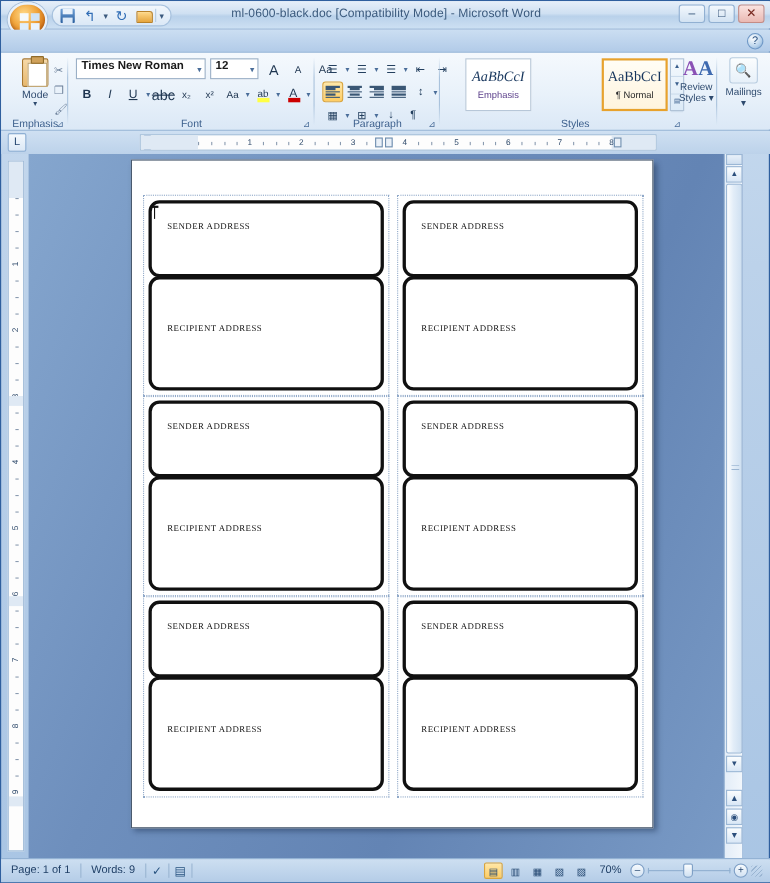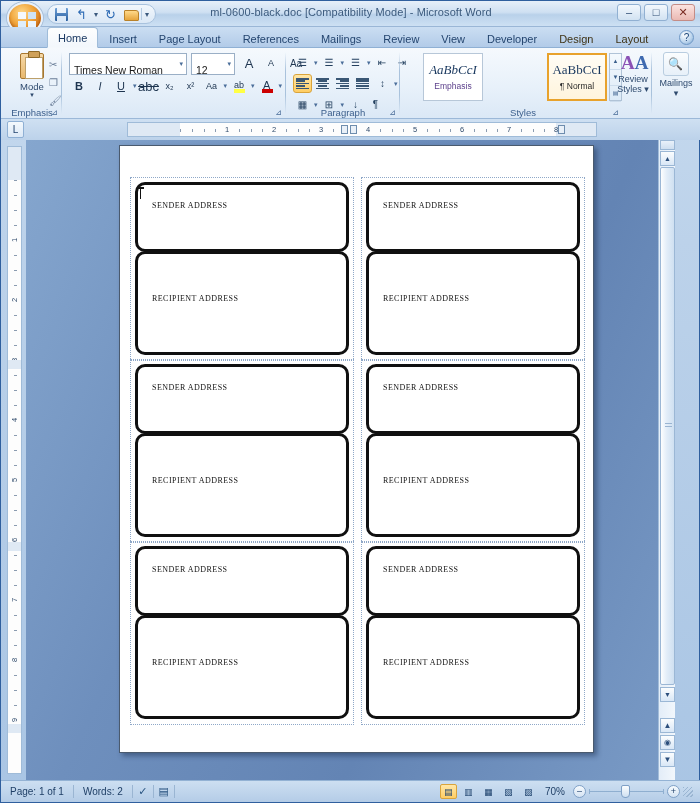--- a/index.html
+++ b/index.html
@@ -132,21 +132,21 @@
   .paste-lbl{font-size:9.5px;color:#2e4a6e;margin-top:2px;}
   .paste-car{font-size:7px;color:#2e4a6e;line-height:5px;}
   .clip-mini { position:absolute; left:46px; width:14px; height:14px; }
   .cm1{ top:6px; } .cm2{ top:24px;} .cm3{ top:42px;}
   .mini-scissor, .mini-copy, .mini-brush { font-size:10px; color:#6b7f99; }
 
   
   .g-font { left:62px; width:222px; }
   .fbox {
     position:absolute; background:#fff; border:1px solid #9aafc6;
-    font-size:10.5px; color:#1b1b1b; padding:10px 4px; line-height:13px;
+    font-size:10.5px; color:#1b1b1b; padding:0 4px; line-height:13px;font-weight:bold;
   }
   .fbox .car{ position:absolute; right:3px; top:3px; font-size:7px; color:#4a6d99;}
   .fname { left:6px; top:5px; width:118px; height:19px; }
   .fsize { left:128px; top:5px; width:44px; height:19px; }
   .rbtn {
     position:absolute; border:1px solid transparent; border-radius:3px;
     display:flex; align-items:center; justify-content:center;
     font-size:11px; color:#1e3550;
   }
   .rbtn.sq { width:20px; height:20px; }
@@ -365,32 +365,20 @@
 
 
     <div class="winbtns">
       <div class="winbtn">–</div>
       <div class="winbtn">□</div>
       <div class="winbtn close">✕</div>
     </div>
   </div>
 
   <div class="tabstrip">
-    <div class="tabs">
-      <div class="tab active">Home</div>
-      <div class="tab">Insert</div>
-      <div class="tab">Page Layout</div>
-      <div class="tab">References</div>
-      <div class="tab">Mailings</div>
-      <div class="tab">Review</div>
-      <div class="tab">View</div>
-      <div class="tab">Developer</div>
-      <div class="tab ctx">Design</div>
-      <div class="tab ctx">Layout</div>
-    </div>
     <div class="help-btn">?</div>
   </div>
 
   <div class="ribbon">
 
     <div class="rgroup g-clip">
       <div class="paste-big">
         <div class="clip-icon"></div>
         <div class="paste-lbl">Mode</div>
         <div class="paste-car">▾</div>
@@ -457,20 +445,21 @@
           <span class="highlight-sw"></span>
           </div>
         <span class="mini-car">▾</span>
         <div class="rbtn sq">
           <span style="font-size:11px;margin-bottom:3px">A</span>
           <span class="fontcol-sw"></span>
           </div>
         <span class="mini-car">▾</span>
       </div>
 
+      <div class="rgroup-label">Font</div>
       <div class="dlg-launch">⊿</div>
     </div>
     <div class="rgroup-sep" style="left:284px"></div>
 
     <div class="rgroup g-para">
       <div class="prow prow1">
         <div class="pbtn">
           <span>☰</span>
           </div>
         <span class="mini-car">▾</span>
@@ -764,21 +753,21 @@
       <div class="vs-btn vs-down">▼</div>
       <div class="vs-obj vo1">▲</div>
       <div class="vs-obj vo2">◉</div>
       <div class="vs-obj vo3">▼</div>
     </div>
   </div>
 
   <div class="statusbar">
     <div class="sb-item">Page: 1 of 1</div>
     <div class="sb-div"></div>
-    <div class="sb-item">Words: 2</div>
+    <div class="sb-item">Words: 9</div>
     <div class="sb-div"></div>
     <div class="sb-ico">✓</div>
     <div class="sb-div"></div>
     <div class="sb-ico">▤</div>
     <div class="sb-div"></div>
 
     <div class="sb-right">
       <div class="view-btn on">▤</div>
       <div class="view-btn">▥</div>
       <div class="view-btn">▦</div>

